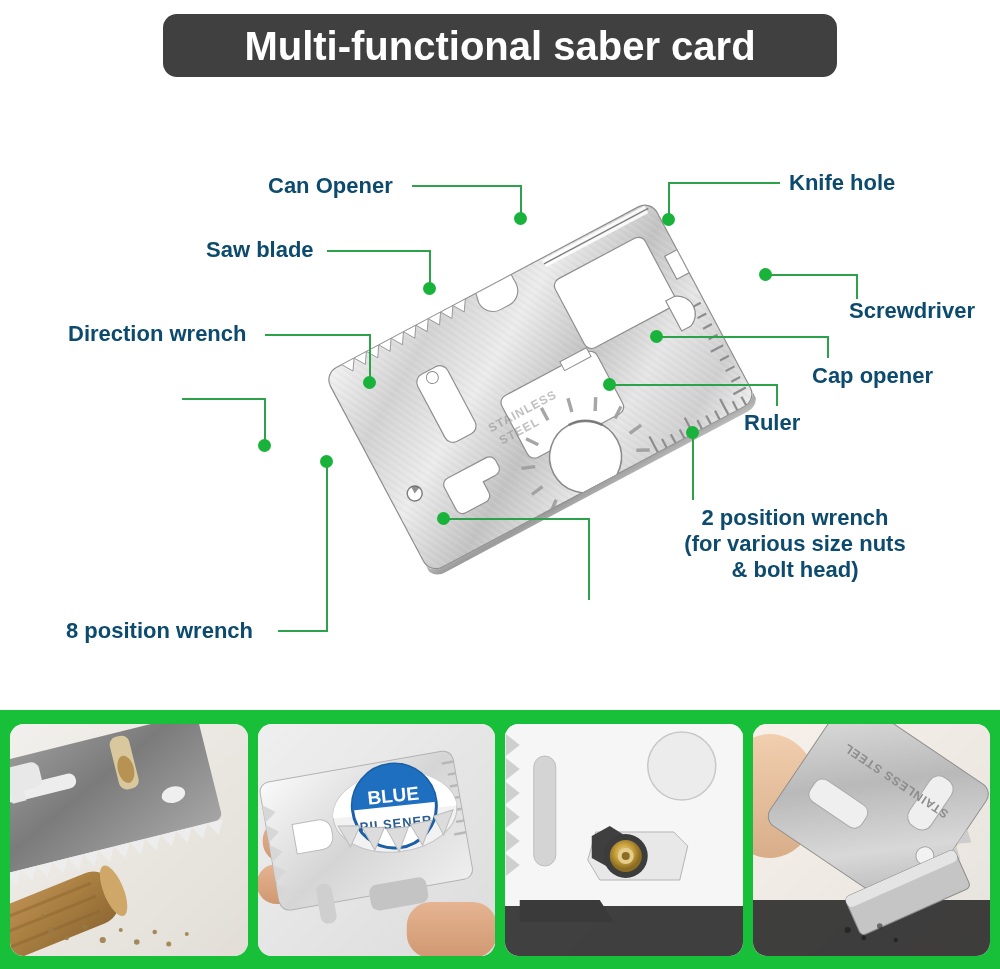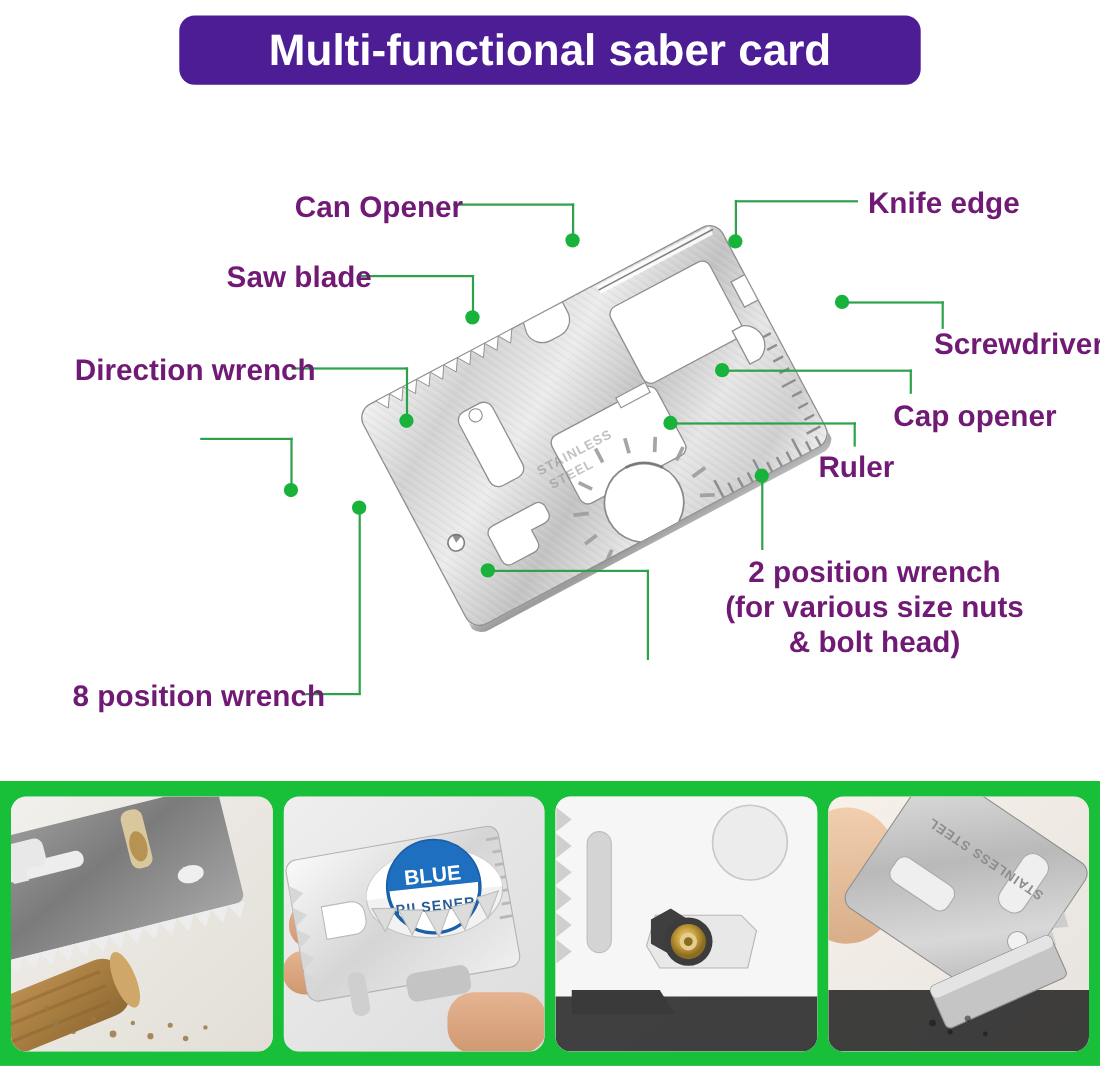--- a/index.html
+++ b/index.html
@@ -6,31 +6,31 @@
   body{
     width:1000px;height:969px;position:relative;overflow:hidden;
     font-family:"Liberation Sans","DejaVu Sans",sans-serif;
     color:#151515;
   }
   #stage{position:absolute;inset:0;}
 
   
   .title-banner{
     position:absolute;left:163px;top:14px;width:674px;height:63px;
-    background:#4c1d95;border-radius:14px;
+    background:#404040;border-radius:14px;
     display:flex;align-items:center;justify-content:center;
   }
   .title-banner .title-text{
     color:#ffffff;font-size:40px;font-weight:bold;letter-spacing:0px;
     white-space:nowrap;line-height:1;
   }
 
   
   .label{
-    position:absolute;font-size:27px;font-weight:bold;color:#701a75;
+    position:absolute;font-size:22px;font-weight:bold;color:#0c4a6e;
     white-space:nowrap;line-height:1.18;
   }
   .label.center{text-align:center;}
   .label .l2{display:block;}
 
   
   .ln{position:absolute;background:#2CA24A;}
   .ln.h{height:2px;}
   .ln.v{width:2px;}
   .dot{
@@ -241,21 +241,21 @@
 
   <div class="label" style="left:268px;top:173px;">Can Opener</div>
 
   <div class="label" style="left:206px;top:237px;">Saw blade</div>
 
   <div class="label" style="left:68px;top:321px;">Direction wrench</div>
 
 
   <div class="label" style="left:66px;top:618px;">8 position wrench</div>
 
-  <div class="label" style="left:789px;top:170px;">Knife edge</div>
+  <div class="label" style="left:789px;top:170px;">Knife hole</div>
 
   <div class="label" style="left:849px;top:298px;">Screwdriver</div>
 
   <div class="label" style="left:812px;top:363px;">Cap opener</div>
 
   <div class="label" style="left:744px;top:410px;">Ruler</div>
 
   <div class="label center" style="left:650px;top:505px;width:290px;">
     <span>2 position wrench</span>
     <span class="l2">(for various size nuts</span>

